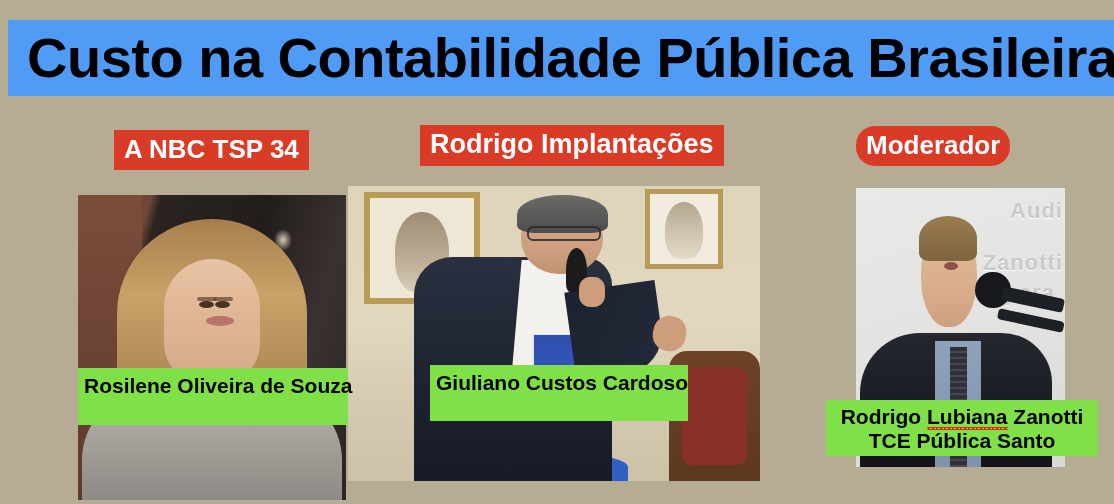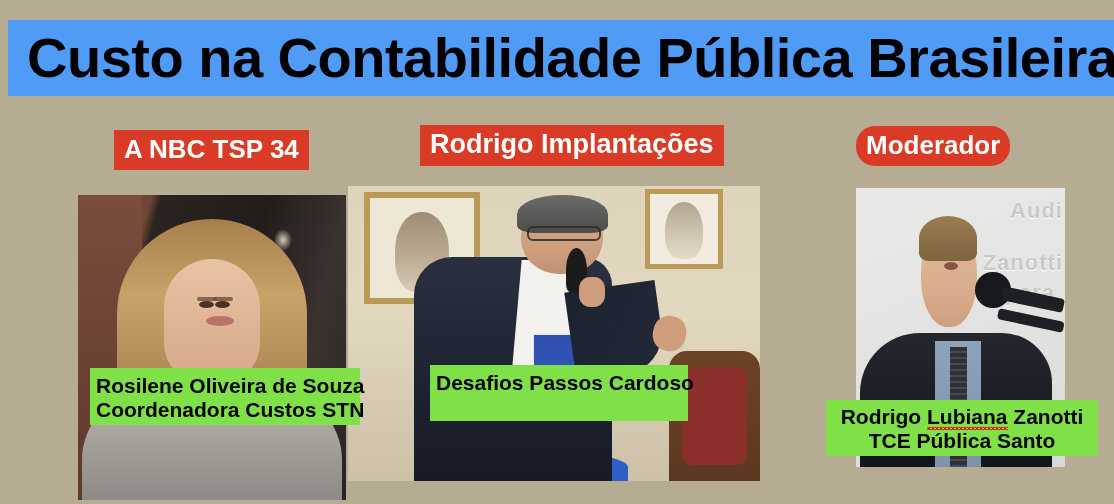--- a/index.html
+++ b/index.html
@@ -300,21 +300,20 @@
     box-sizing: border-box;
     white-space: nowrap;
   }
   .green-caption .line { display: block; }
 
   #caption-rosilene {
     left: 78px; top: 368px; width: 270px; height: 57px;
     font-size: 21px;
     padding: 6px 4px 0 6px;
     text-align: left;
-    margin-left: 12px;
   }
   #caption-giuliano {
     left: 430px; top: 365px; width: 258px; height: 56px;
     font-size: 21px;
     padding: 6px 6px 0 6px;
     text-align: center;
   }
   #caption-rodrigo {
     left: 826px; top: 400px; width: 272px; height: 56px;
     font-size: 21px;
@@ -407,25 +406,24 @@
       <div class="mouth"></div>
     </div>
     <div class="hair2"></div>
     <div class="micball"></div>
     <div class="micstem"></div>
     <div class="micstem2"></div>
   </div>
 
   <div class="green-caption" id="caption-rosilene">
     <span class="line">Rosilene Oliveira de Souza</span>
-    <span class="line">Coordenadora Custos STN</span>
   </div>
 
   <div class="green-caption" id="caption-giuliano">
-    <span class="line">Desafios Passos Cardoso</span>
+    <span class="line">Giuliano Custos Cardoso</span>
   </div>
 
   <div class="green-caption" id="caption-rodrigo">
     <span class="line">
       <span>Rodrigo </span><span class="squiggle">Lubiana</span><span> Zanotti</span>
     </span>
     <span class="line">TCE Pública Santo</span>
   </div>
 
 </div>

